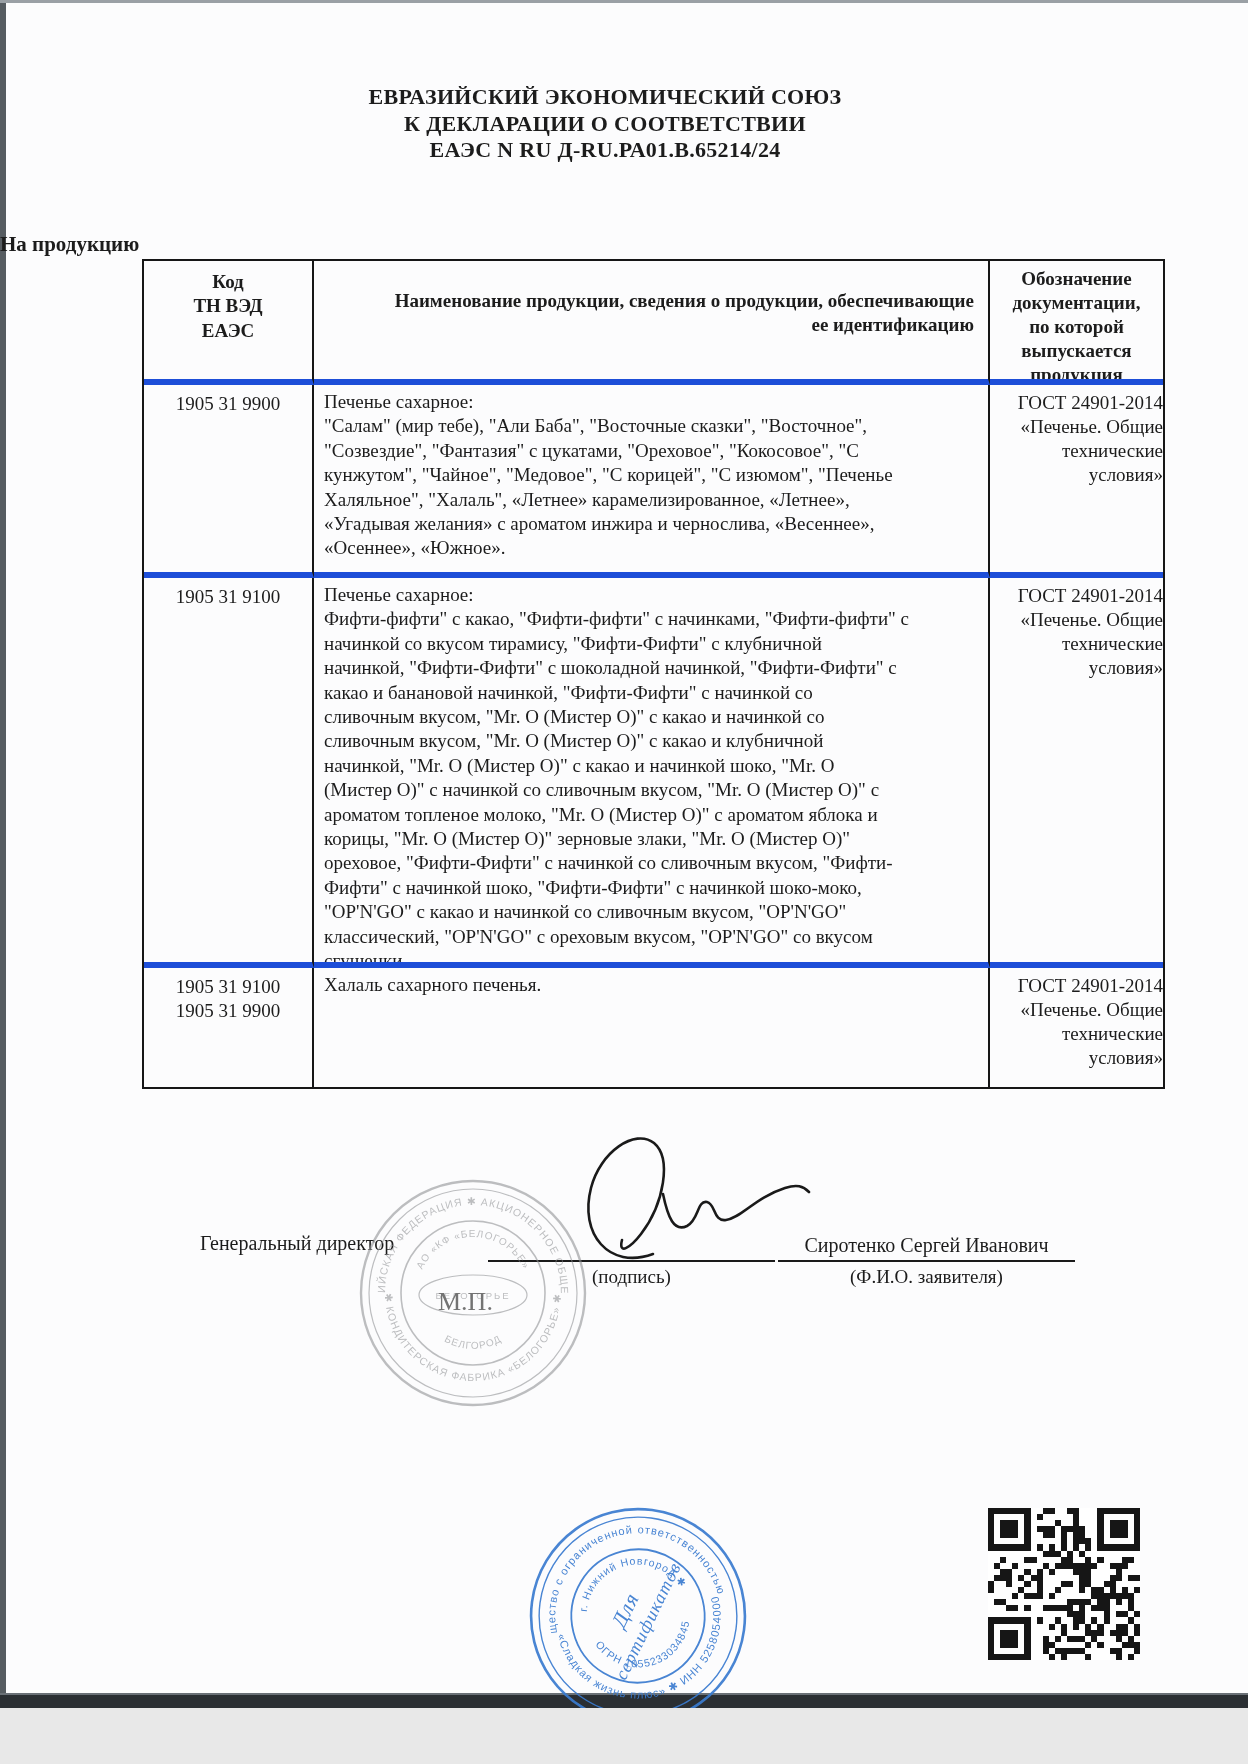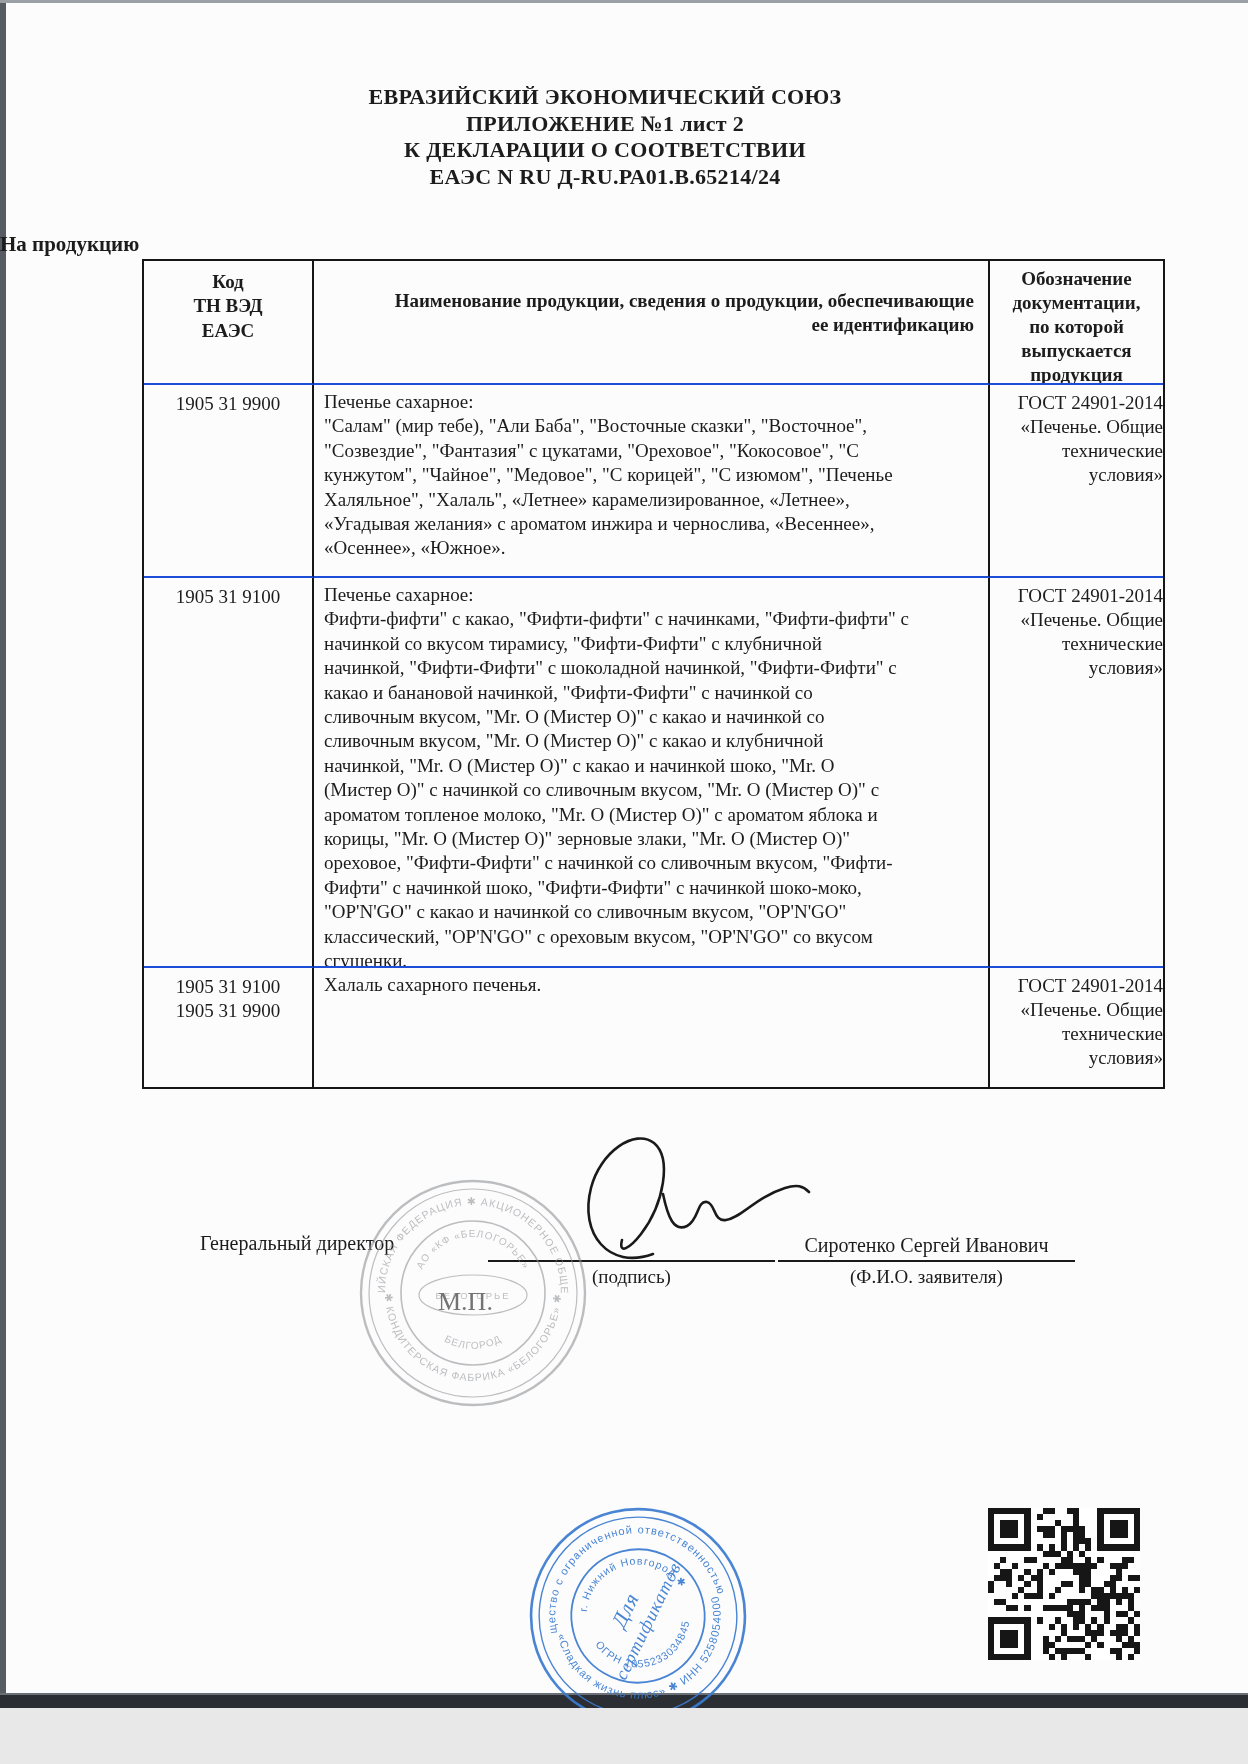--- a/index.html
+++ b/index.html
@@ -15,21 +15,21 @@
 
   .doc-header{position:absolute;left:0;top:84px;width:1210px;text-align:center;
     font-weight:bold;font-size:22px;line-height:26.5px;letter-spacing:.3px;}
   .subtitle{position:absolute;left:0;top:232px;width:1210px;
     font-weight:bold;font-size:21px;}
 
   .ptable{position:absolute;left:142px;top:259px;width:1023px;height:830px;
     border:2px solid #161616;display:grid;
     grid-template-columns:170px 676px 1fr;
     grid-template-rows:124px 193px 390px 1fr;box-sizing:border-box;}
-  .cell{border-right:2px solid #161616;border-bottom:2px solid #1d4ed8;
+  .cell{border-right:2px solid #161616;border-bottom:6px solid #1d4ed8;
     box-sizing:border-box;font-size:19px;line-height:24.4px;white-space:pre-line;overflow:hidden;}
   .cell.last-col{border-right:none;}
   .cell.last-row{border-bottom:none;}
   .th{font-weight:bold;text-align:center;}
   .th.c1{padding-top:9px;}
   .th.c2{padding:28px 14px 0 14px;text-align:right;}
   .th.c3{padding-top:6px;line-height:24px;}
   .code-cell{text-align:center;padding-top:7px;}
   .name-cell{padding:5px 10px 0 10px;}
   .doc-cell{text-align:right;padding-top:6px;line-height:24px;}
@@ -49,21 +49,20 @@
 
 <div class="page">
 
   <div class="edge-left"></div>
   <div class="edge-bottom"></div>
   <div class="edge-top"></div>
   <div class="edge-right"></div>
 
   <div class="doc-header">
     <div>ЕВРАЗИЙСКИЙ ЭКОНОМИЧЕСКИЙ СОЮЗ</div>
-    <div>ПРИЛОЖЕНИЕ №1 лист 2</div>
     <div>К ДЕКЛАРАЦИИ О СООТВЕТСТВИИ</div>
     <div>ЕАЭС N RU Д-RU.РА01.В.65214/24</div>
   </div>
 
   <div class="subtitle">На продукцию</div>
 
   <div class="ptable">
     <div class="cell th c1">Код
 ТН ВЭД
 ЕАЭС</div>

